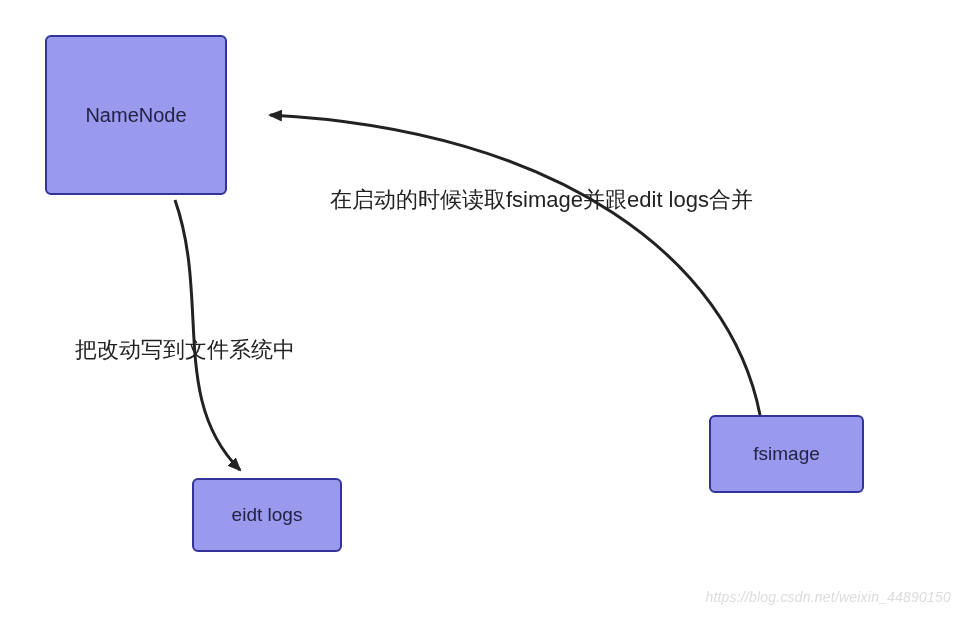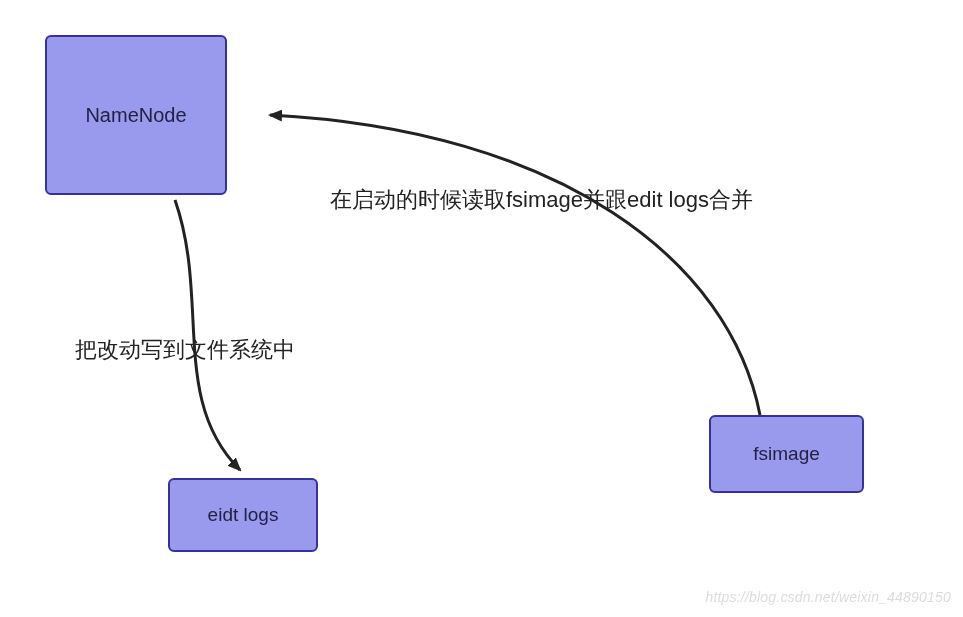--- a/index.html
+++ b/index.html
@@ -26,21 +26,21 @@
   }
   .node.large {
     width: 182px;
     height: 160px;
     left: 45px;
     top: 35px;
   }
   .node.eidt {
     width: 150px;
     height: 74px;
-    left: 168px;
+    left: 192px;
     top: 478px;
     font-size: 19px;
   }
   .node.fsimage {
     width: 155px;
     height: 78px;
     left: 685px;
     top: 415px;
     font-size: 19px;
     margin-left: 24px;

